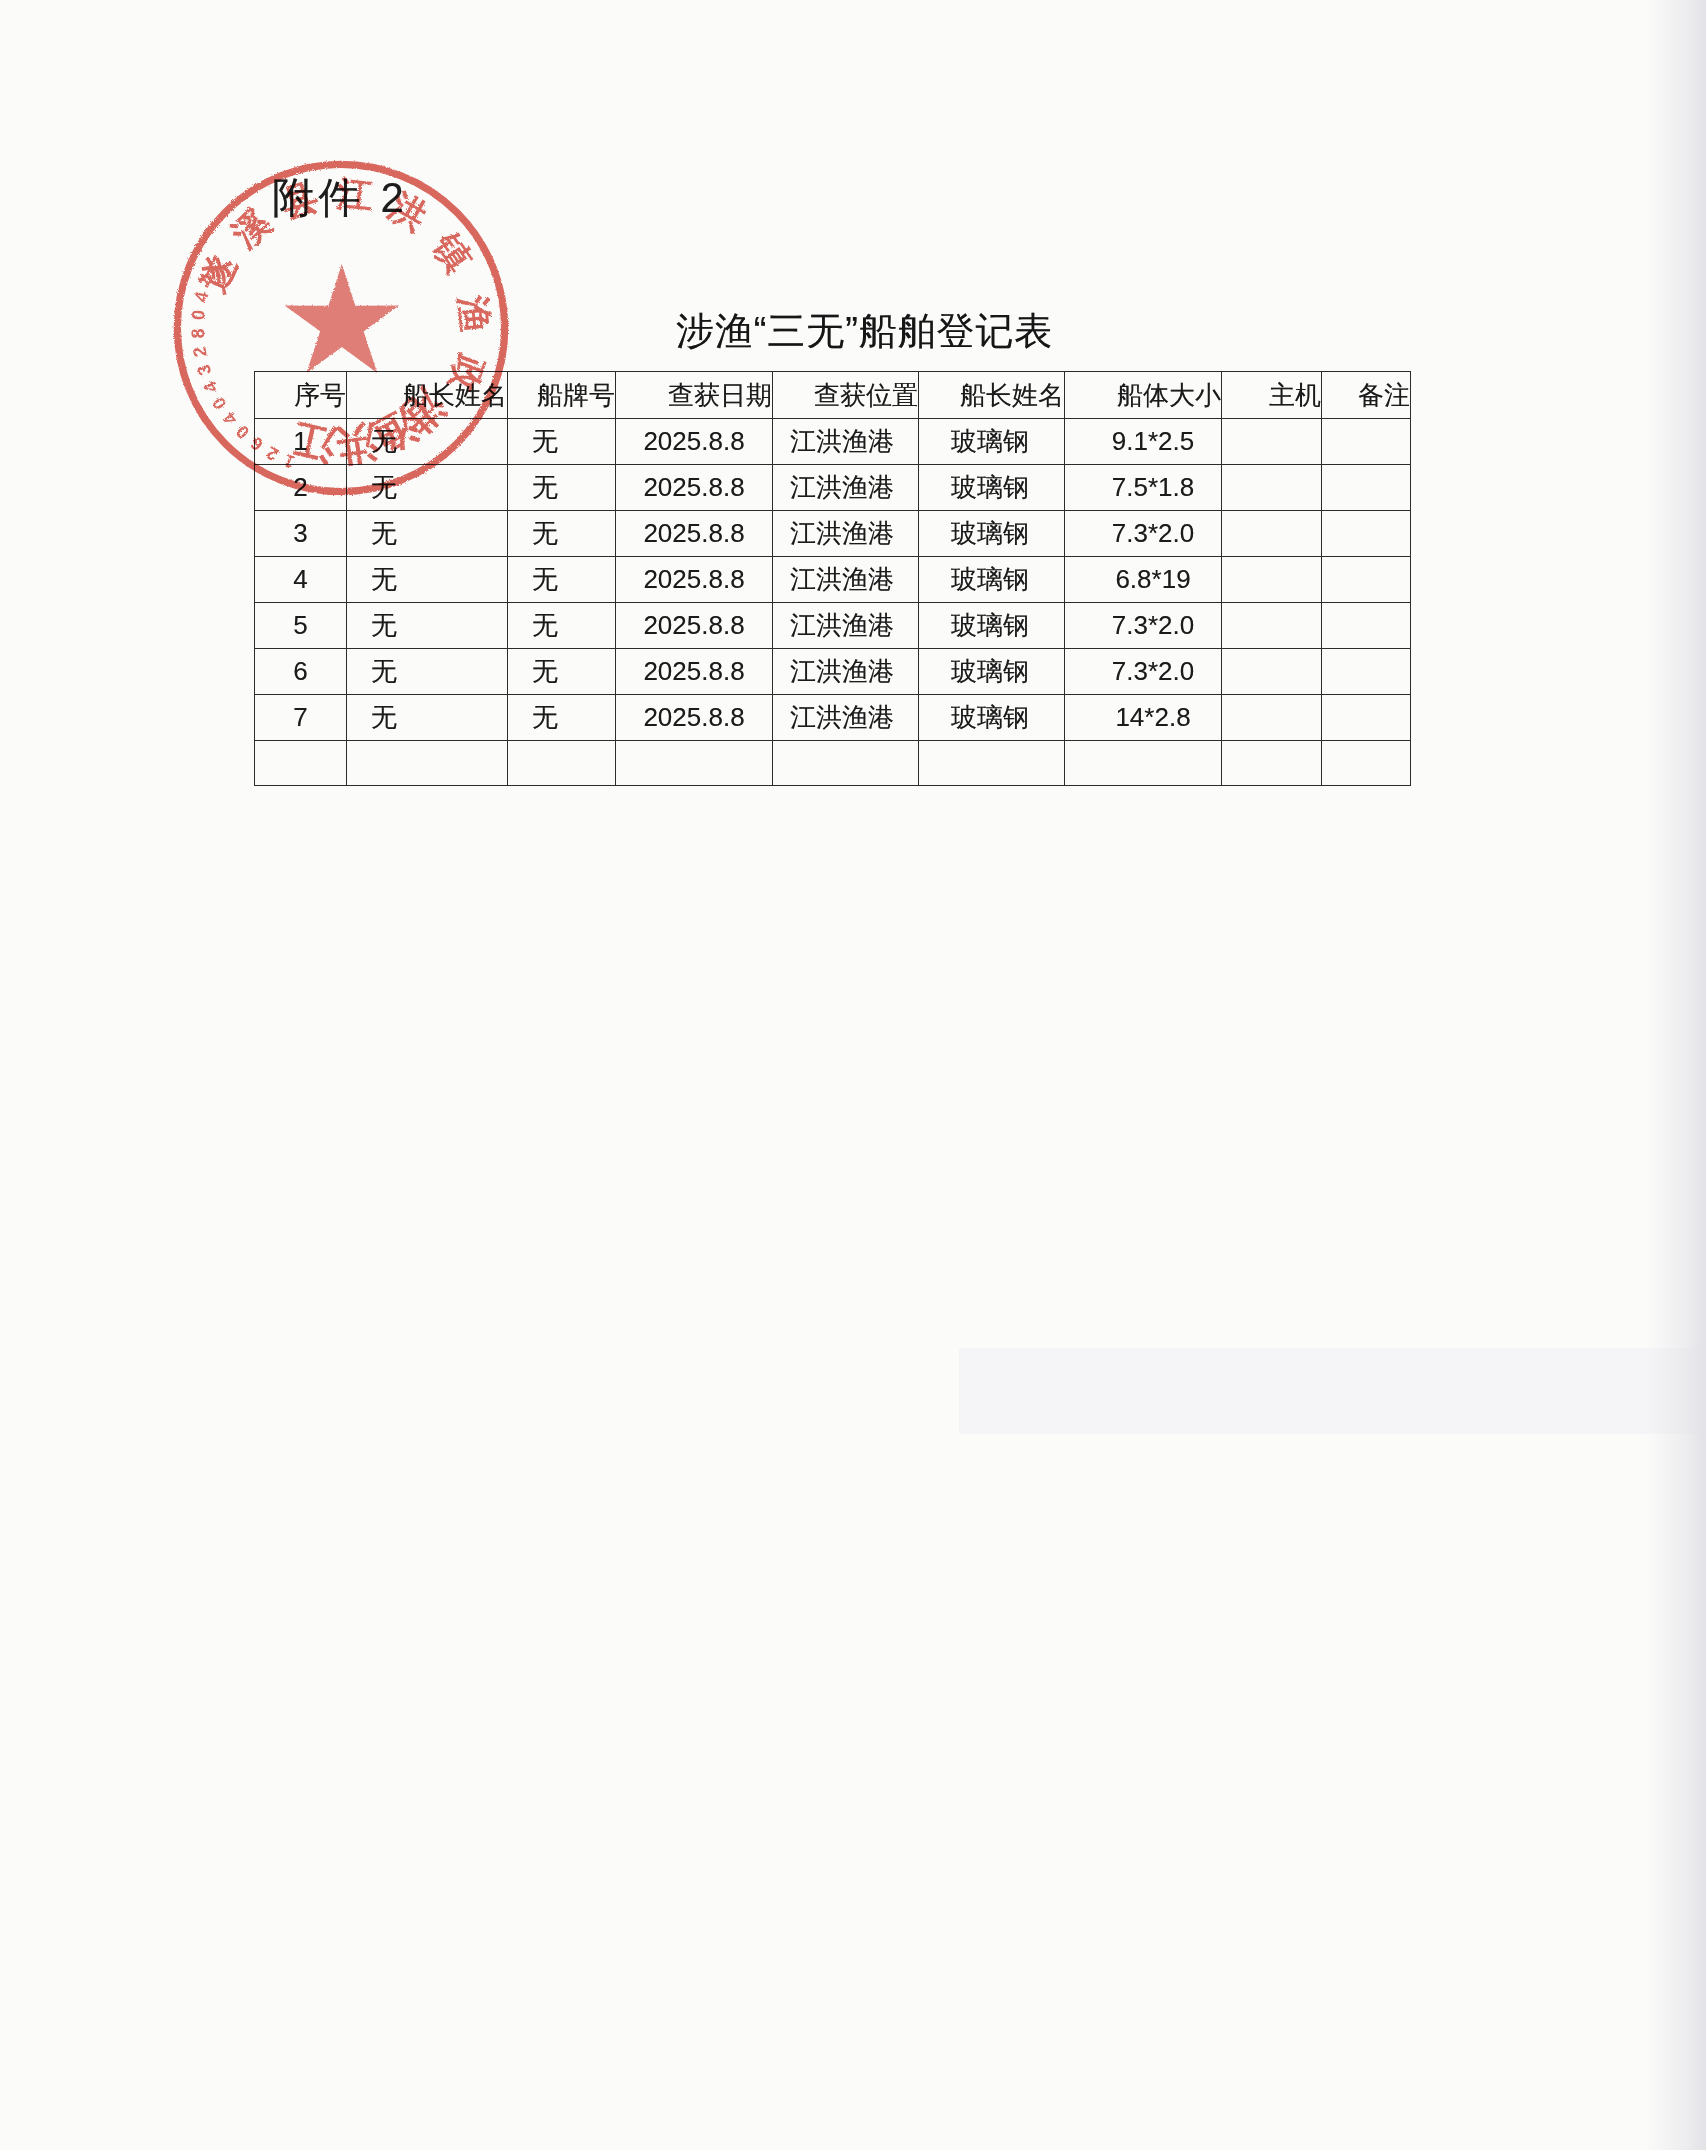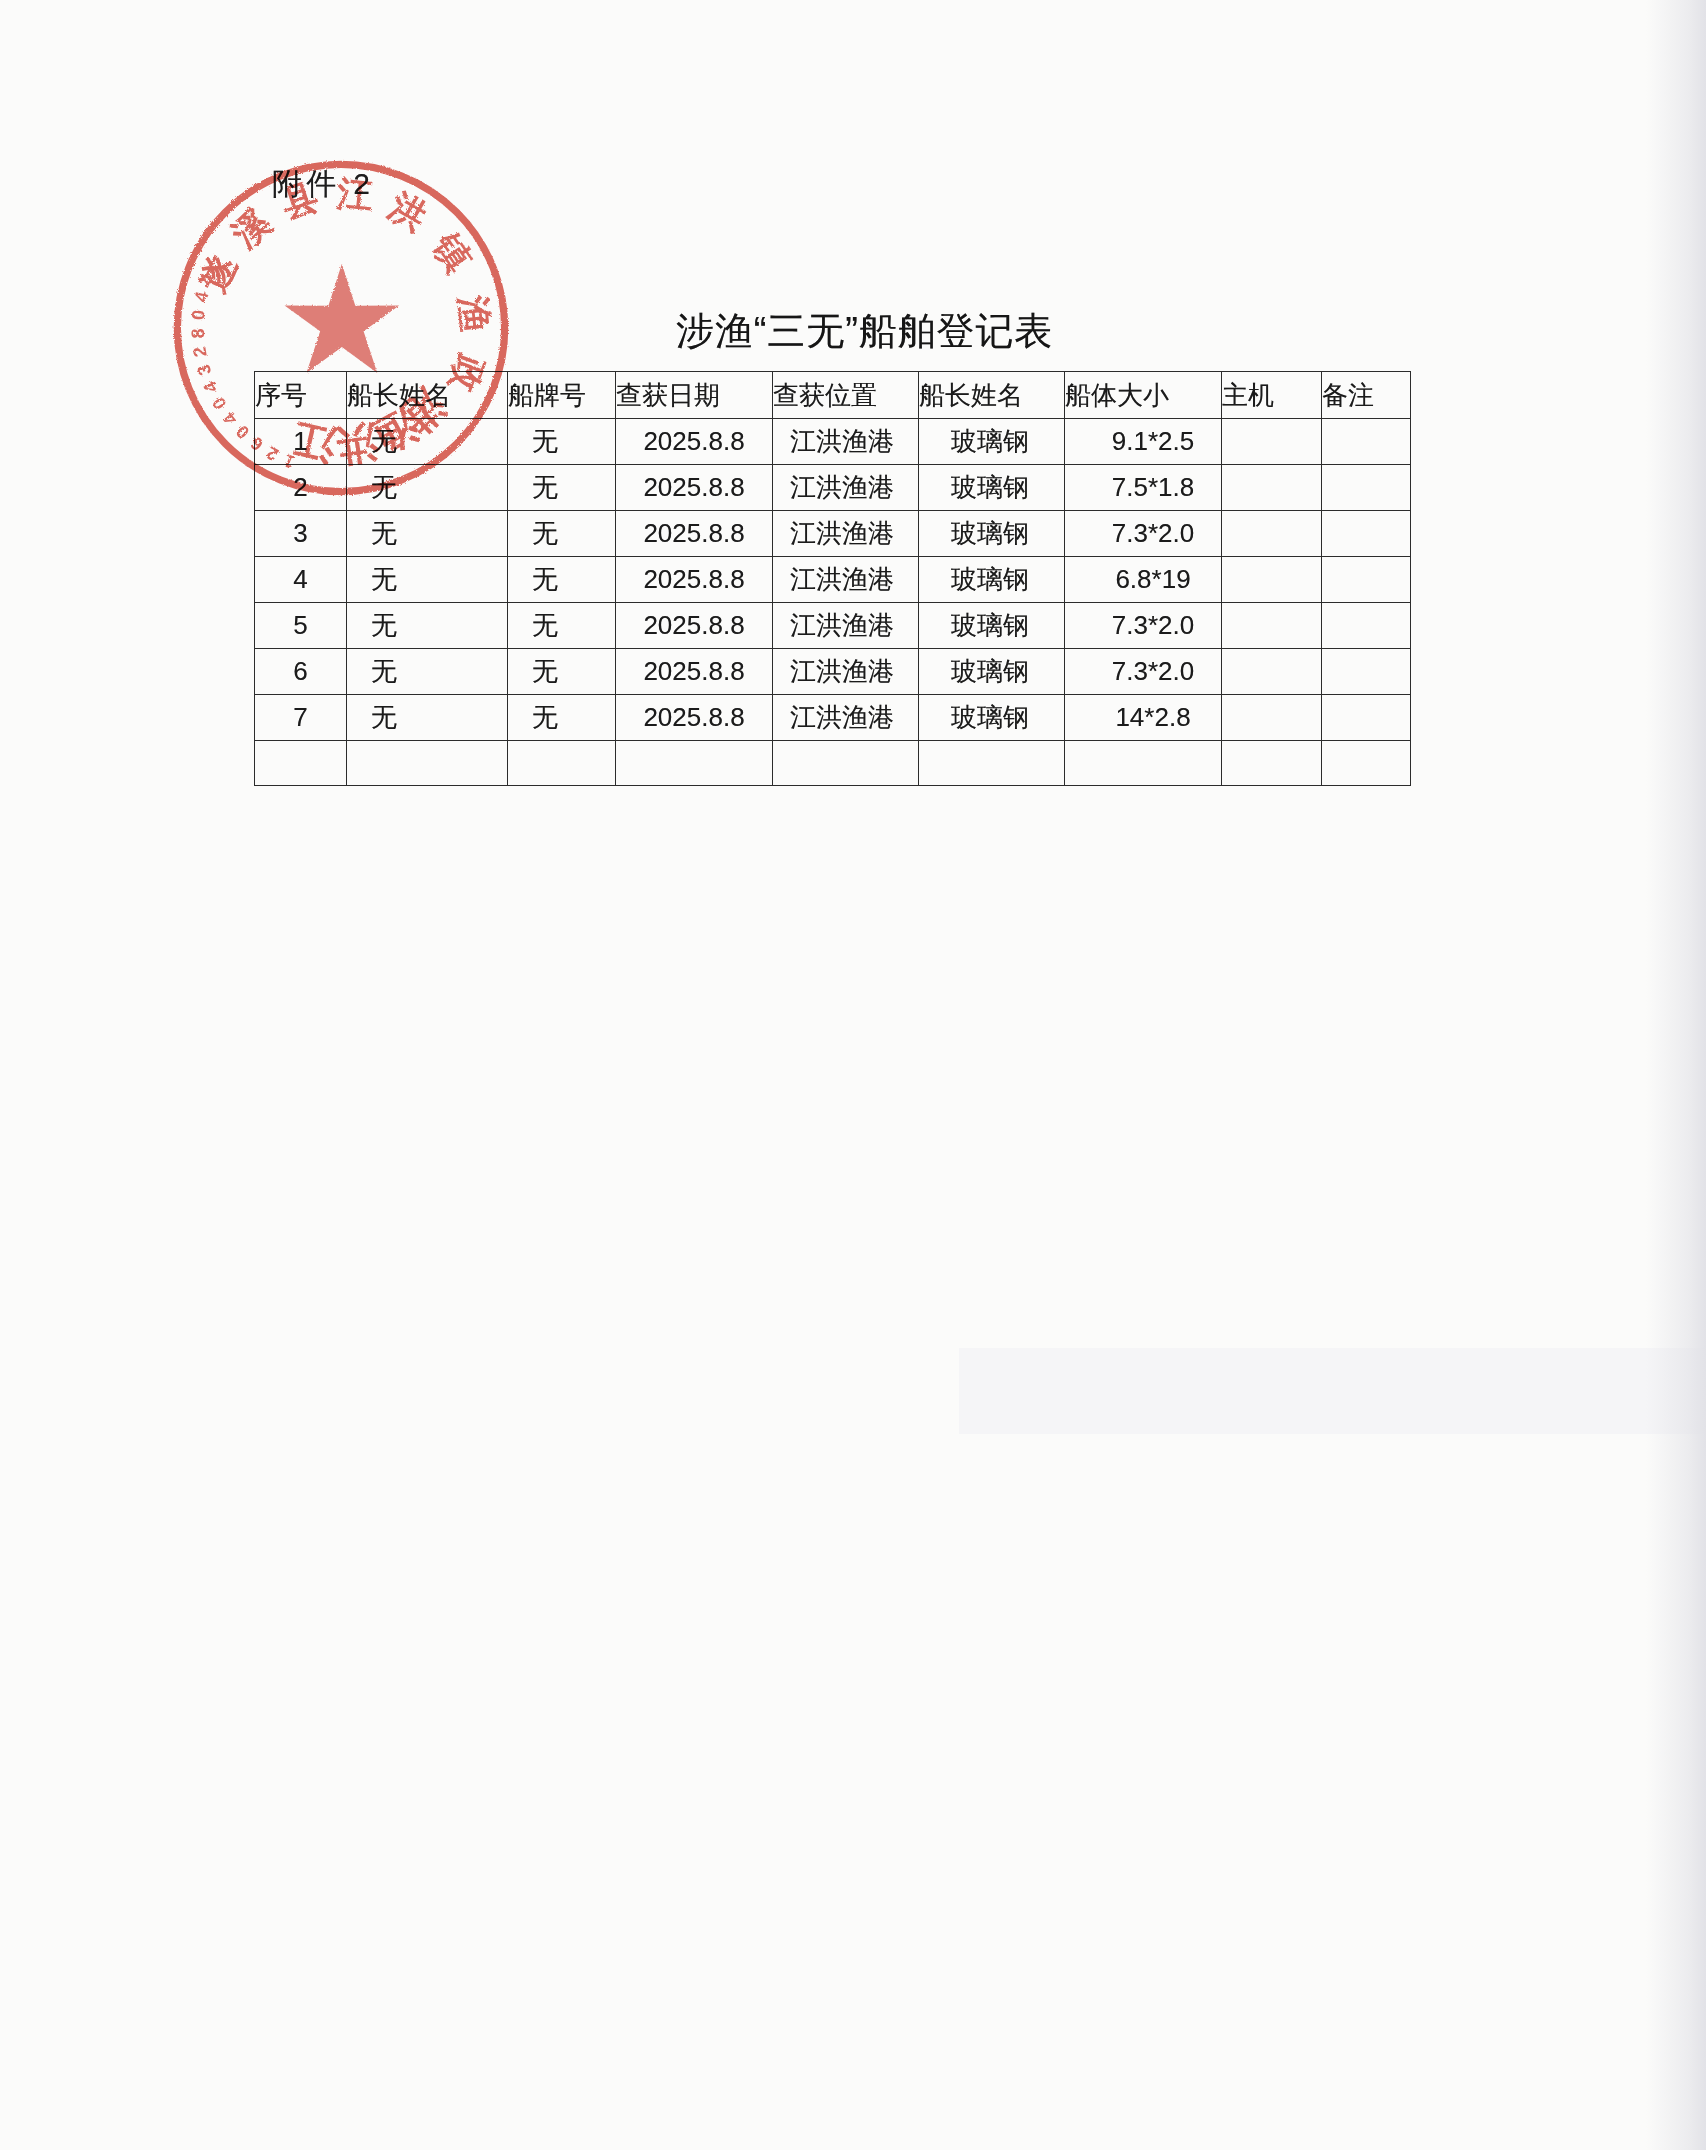--- a/index.html
+++ b/index.html
@@ -12,22 +12,22 @@
     position:absolute;top:0;right:0;width:60px;height:100%;
     background:linear-gradient(90deg, rgba(228,228,232,0) 0%, rgba(224,224,229,0.55) 70%, #e2e2e7 100%);
     pointer-events:none;
   }
   .scan-band{
     position:absolute;left:959px;top:1348px;width:747px;height:86px;
     background:rgba(236,236,240,0.35);
     pointer-events:none;
   }
   .attachment-label{
-    position:absolute;left:272px;top:164px;
-    font-size:30px;color:#1d1d1d;letter-spacing:4.3px;white-space:pre;
+    position:absolute;left:272px;top:170px;
+    font-size:42px;color:#1d1d1d;letter-spacing:4.3px;white-space:pre;
     text-shadow:0 0 0.6px rgba(25,25,25,0.5);
   }
   .doc-title{
     position:absolute;left:676px;top:282px;
     font-size:38px;font-weight:500;color:#161616;letter-spacing:0.9px;
     text-shadow:0 0 0.6px rgba(20,20,20,0.5);
     margin-top:24px;
   }
   table.reg-table{
     position:absolute;left:254px;top:371px;width:1156px;
@@ -35,21 +35,21 @@
   }
   .reg-table th,.reg-table td{
     border:1.7px solid #2c2c2c;
     font-size:26px;font-weight:400;color:#1b1b1b;
     padding:0;vertical-align:middle;overflow:hidden;white-space:nowrap;
     text-shadow:0 0 0.5px rgba(25,25,25,0.45);
   }
   .reg-table tr{height:46px;}
   .reg-table tr.header-row{height:47px;}
   .reg-table tr.empty-row{height:45px;}
-  .reg-table th{text-align:left;}
+  .reg-table th{text-align:right;}
   td.col-no, td.col-date, td.col-engine, td.col-remarks{text-align:center;}
   td.col-captain{text-align:left;padding-left:24px;}
   td.col-plate{text-align:left;padding-left:24px;}
   td.col-location{text-align:left;padding-left:17px;}
   td.col-material{text-align:left;padding-left:32px;}
   td.col-size{text-align:center;padding-left:20px;}
   .seal{
     position:absolute;left:170px;top:157px;width:342px;height:342px;
     mix-blend-mode:multiply;opacity:0.88;pointer-events:none;
   }

